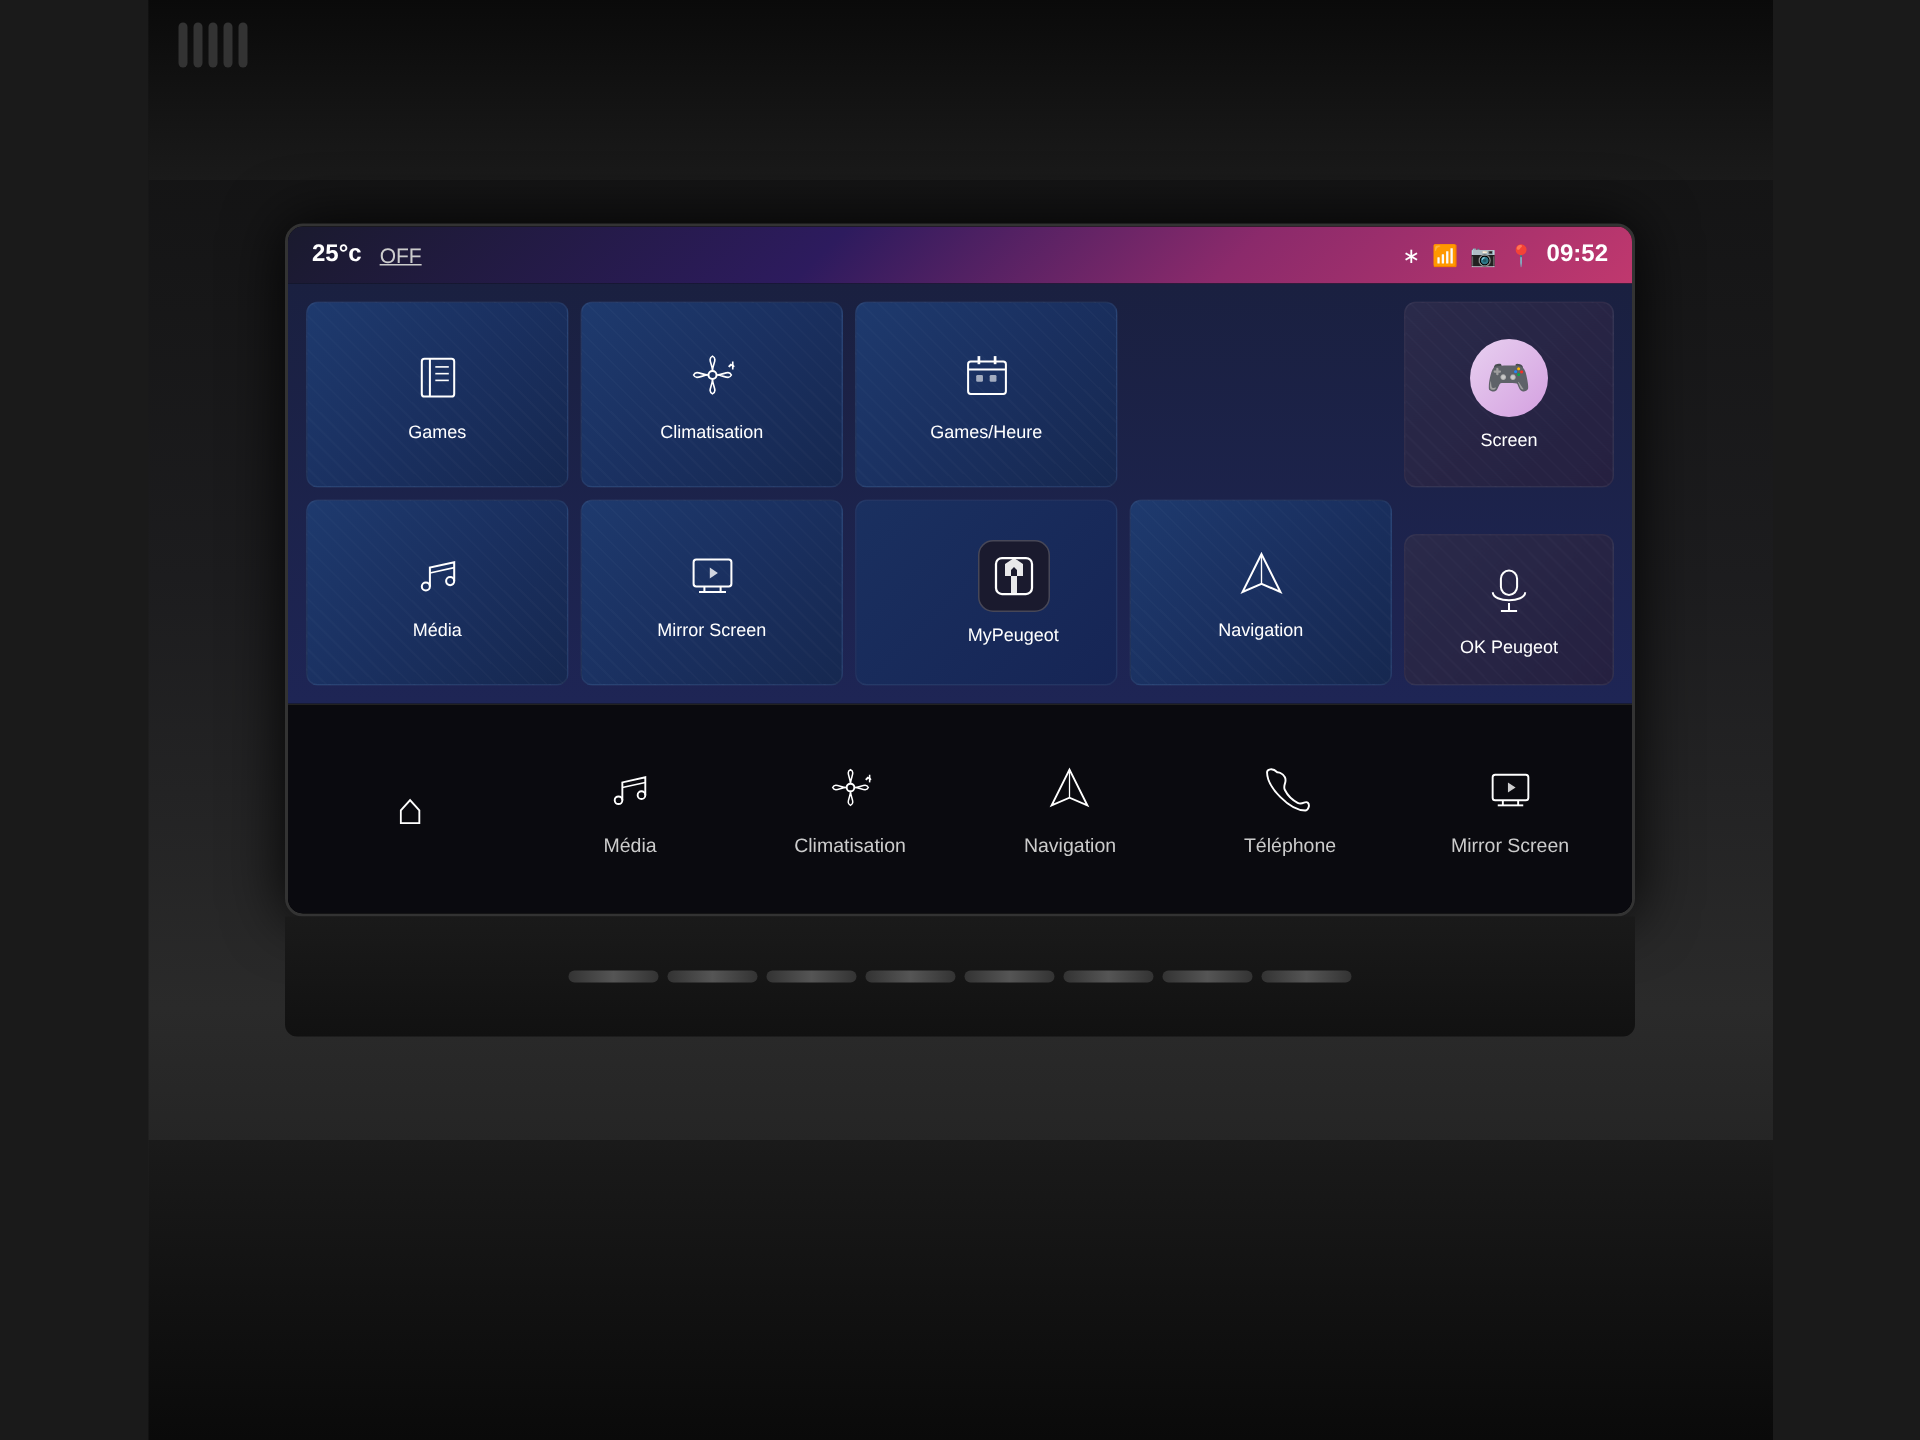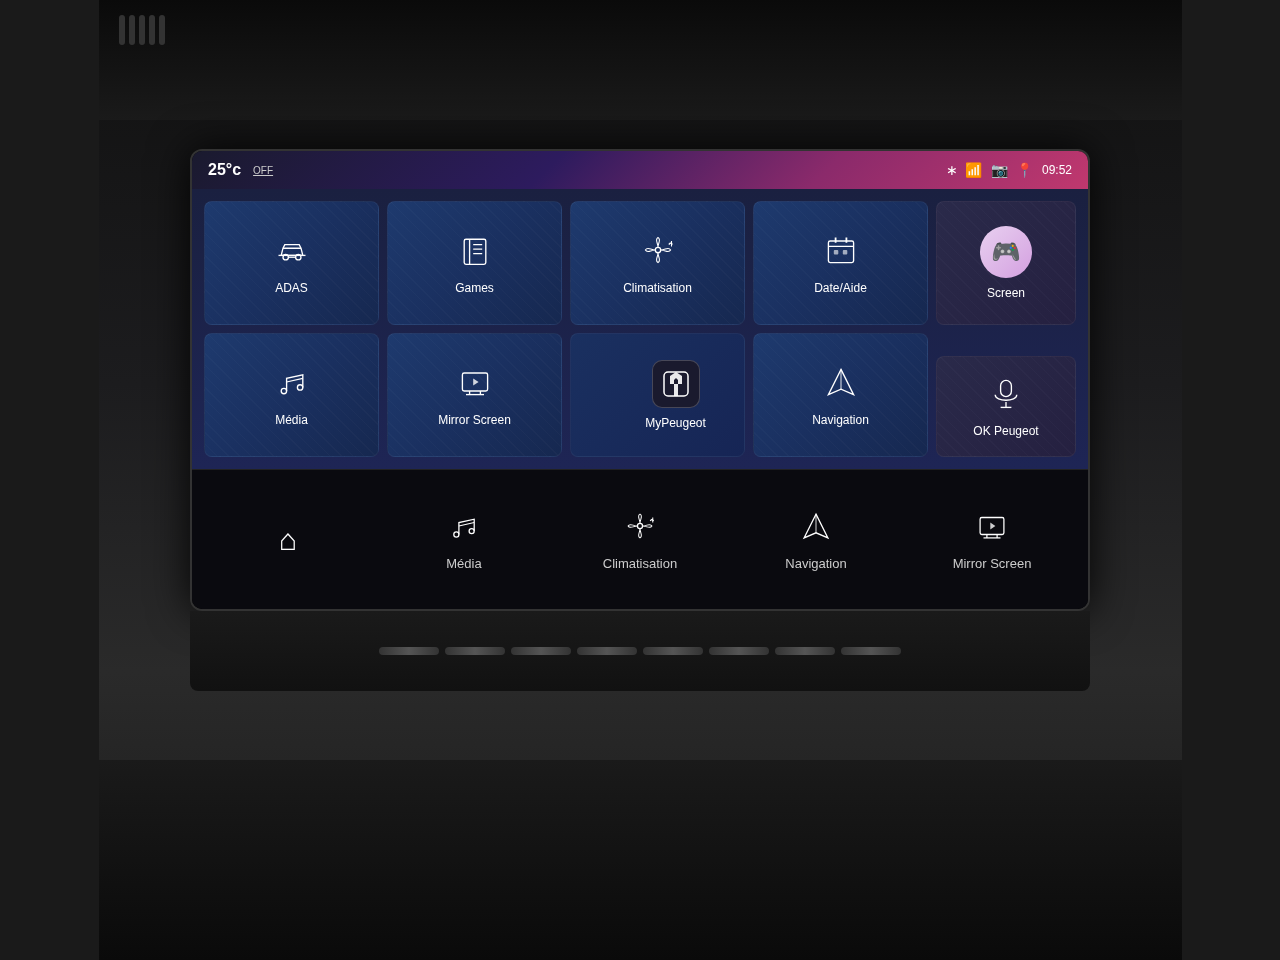--- a/index.html
+++ b/index.html
@@ -54,39 +54,39 @@
     }
 
     .temperature {
       color: #fff;
       font-size: 16px;
       font-weight: bold;
     }
 
     .ac-status {
       color: #ccc;
-      font-size: 10px;
+      font-size: 14px;
       text-decoration: underline;
     }
 
     .status-right {
       display: flex;
       align-items: center;
       gap: 8px;
       color: #fff;
       font-size: 13px;
     }
 
     .status-icon {
       font-size: 14px;
     }
 
     .time {
-      font-size: 12px;
-      font-weight: normal;
+      font-size: 16px;
+      font-weight: bold;
       color: #fff;
     }
 
     
     .main-grid {
       background: linear-gradient(180deg, #1a2040 0%, #1e2555 100%);
       padding: 12px;
       display: grid;
       grid-template-columns: repeat(4, 1fr) 140px;
       grid-template-rows: repeat(2, 1fr);
@@ -291,33 +291,20 @@
         <span class="status-icon">∗</span>
         <span class="status-icon">📶</span>
         <span class="status-icon">📷</span>
         <span class="status-icon">📍</span>
         <span class="time">09:52</span>
       </div>
     </div>
 
     <div class="main-grid" style="position:relative;">
 
-      <div class="grid-item">
-        <div class="grid-icon">
-          <svg class="icon-svg" viewBox="0 0 40 40" fill="none" xmlns="http://www.w3.org/2000/svg">
-            <path d="M8 26 L10 18 L12 14 L28 14 L30 18 L32 26 Z" stroke="white" stroke-width="1.5" fill="none"></path>
-            <path d="M10 18 L30 18" stroke="white" stroke-width="1.5"></path>
-            <circle cx="13" cy="28" r="3" stroke="white" stroke-width="1.5" fill="none"></circle>
-            <circle cx="27" cy="28" r="3" stroke="white" stroke-width="1.5" fill="none"></circle>
-            <path d="M16 28 L24 28" stroke="white" stroke-width="1.5"></path>
-            <path d="M5 26 L35 26" stroke="white" stroke-width="1.5"></path>
-          </svg>
-        </div>
-        <span class="grid-label">ADAS</span>
-      </div>
 
       <div class="grid-item">
         <div class="grid-icon">
           <svg class="icon-svg" viewBox="0 0 40 40" fill="none" xmlns="http://www.w3.org/2000/svg">
             <rect x="8" y="8" width="24" height="28" rx="2" stroke="white" stroke-width="1.5" fill="none"></rect>
             <path d="M14 8 L14 36" stroke="white" stroke-width="1.5"></path>
             <path d="M18 14 L28 14" stroke="white" stroke-width="1.2"></path>
             <path d="M18 19 L28 19" stroke="white" stroke-width="1.2"></path>
             <path d="M18 24 L28 24" stroke="white" stroke-width="1.2"></path>
           </svg>
@@ -345,21 +332,21 @@
         <div class="grid-icon">
           <svg class="icon-svg" viewBox="0 0 40 40" fill="none" xmlns="http://www.w3.org/2000/svg">
             <rect x="6" y="10" width="28" height="24" rx="2" stroke="white" stroke-width="1.5" fill="none"></rect>
             <path d="M6 16 L34 16" stroke="white" stroke-width="1.5"></path>
             <path d="M14 6 L14 12" stroke="white" stroke-width="2"></path>
             <path d="M26 6 L26 12" stroke="white" stroke-width="2"></path>
             <rect x="12" y="20" width="5" height="5" rx="1" fill="white" opacity="0.6"></rect>
             <rect x="22" y="20" width="5" height="5" rx="1" fill="white" opacity="0.6"></rect>
           </svg>
         </div>
-        <span class="grid-label">Date/Aide</span>
+        <span class="grid-label">Games/Heure</span>
       </div>
 
       <div class="grid-item right-column" style="grid-row: 1; grid-column: 5;">
         <div class="games-icon-circle">
           <span class="icon-inner">🎮</span>
         </div>
         <span class="grid-label">Screen</span>
       </div>
 
       <div class="grid-item" style="grid-row: 2; grid-column: 1;">
@@ -459,20 +446,28 @@
       <div class="bottom-item">
         <span class="b-icon">
           <svg width="34" height="34" viewBox="0 0 40 40" fill="none" xmlns="http://www.w3.org/2000/svg">
             <path d="M20 6 L34 34 L20 28 L6 34 Z" stroke="white" stroke-width="1.5" fill="none"></path>
             <path d="M20 6 L20 28" stroke="white" stroke-width="1"></path>
           </svg>
         </span>
         <span class="bottom-label">Navigation</span>
       </div>
 
+      <div class="bottom-item">
+        <span class="b-icon">
+          <svg width="34" height="34" viewBox="0 0 40 40" fill="none" xmlns="http://www.w3.org/2000/svg">
+            <path d="M10 8 C10 8 14 8 16 12 C18 16 14 18 16 22 C18 26 22 30 26 32 C30 34 32 30 34 32 C36 34 34 38 32 38 C20 38 2 20 2 8 C2 6 6 4 10 8Z" stroke="white" stroke-width="1.5" fill="none"></path>
+          </svg>
+        </span>
+        <span class="bottom-label">Téléphone</span>
+      </div>
 
       <div class="bottom-item">
         <span class="b-icon">
           <svg width="34" height="34" viewBox="0 0 40 40" fill="none" xmlns="http://www.w3.org/2000/svg">
             <rect x="6" y="10" width="28" height="20" rx="2" stroke="white" stroke-width="1.5" fill="none"></rect>
             <path d="M14 30 L14 34" stroke="white" stroke-width="1.5"></path>
             <path d="M26 30 L26 34" stroke="white" stroke-width="1.5"></path>
             <path d="M10 34 L30 34" stroke="white" stroke-width="1.5"></path>
             <path d="M18 16 L24 20 L18 24 Z" fill="white" opacity="0.8"></path>
           </svg>

